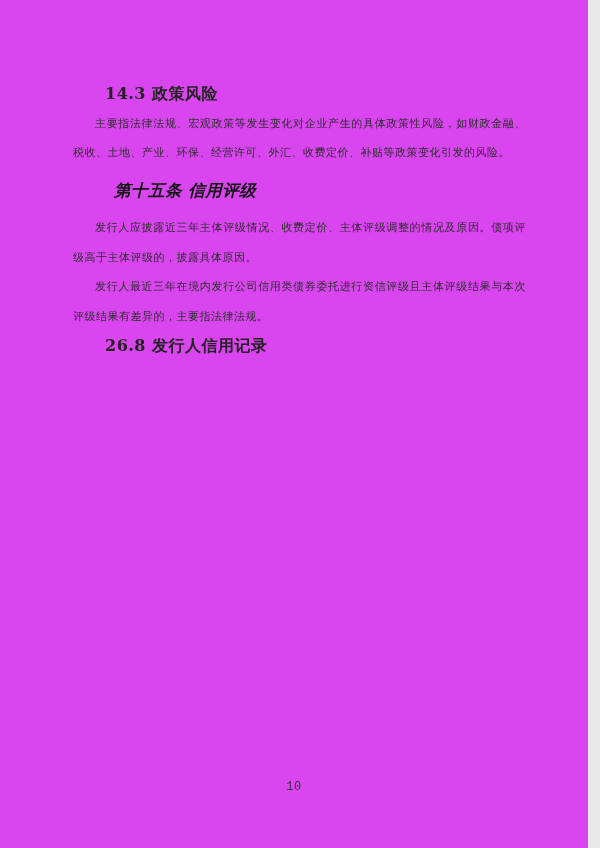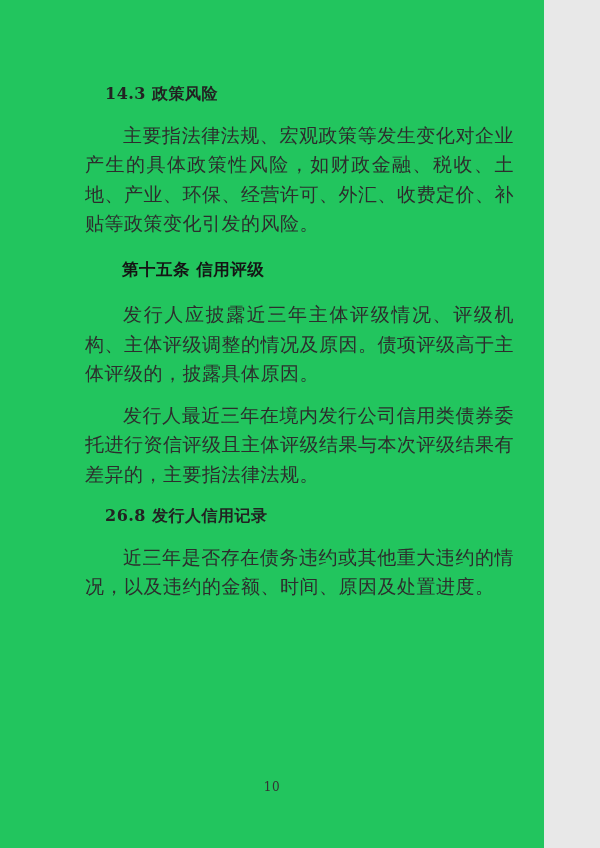--- a/index.html
+++ b/index.html
@@ -6,77 +6,79 @@
   body {
     width: 600px;
     height: 848px;
     background: #e8e8e8;
     font-family: "DejaVu Serif", "Liberation Serif", serif;
   }
   .page {
     position: relative;
     width: 544px;
     height: 848px;
-    background: #22c55e;
+    background: #d946ef;
     overflow: hidden;
     color: #2d2d2d;
+    padding-left: 44px;
   }
   .content {
     position: absolute;
     left: 73px;
     top: 79px;
     width: 453px;
   }
   .para {
-    margin: 12px;
-    font-size: 19px;
+    margin: 0;
+    font-size: 11px;
     line-height: 29.5px;
     letter-spacing: 0.5px;
     text-align: justify;
     text-justify: inter-ideograph;
     text-indent: 2em;
     color: #2d2d2d;
   }
   .subheading {
     margin: 0;
     padding-left: 2em;
     font-size: 16px;
     line-height: 29.5px;
     letter-spacing: 0.5px;
     font-weight: bold;
     color: #222222;
   }
   .chapter {
-    margin: 16px;
+    margin: 8px;
     padding-left: 2em;
     font-size: 16.5px;
     line-height: 29.5px;
     letter-spacing: 0.5px;
     font-weight: bold;
     font-family: "DejaVu Sans", "Liberation Sans", sans-serif;
     color: #141414;
+    font-style: italic;
   }
   .page-number {
     position: absolute;
     left: 0;
     right: 0;
     top: 780px;
     text-align: center;
     font-size: 12px;
     letter-spacing: 0.5px;
     color: #333333;
+    font-family: Liberation Mono, monospace;
   }
 </style>
 </head>
 <body>
 
 <div class="page">
   <div class="content">
     <p class="subheading">14.3 政策风险</p>
     <p class="para">主要指法律法规、宏观政策等发生变化对企业产生的具体政策性风险，如财政金融、税收、土地、产业、环保、经营许可、外汇、收费定价、补贴等政策变化引发的风险。</p>
     <p class="chapter">第十五条 信用评级</p>
-    <p class="para">发行人应披露近三年主体评级情况、评级机构、主体评级调整的情况及原因。债项评级高于主体评级的，披露具体原因。</p>
+    <p class="para">发行人应披露近三年主体评级情况、收费定价、主体评级调整的情况及原因。债项评级高于主体评级的，披露具体原因。</p>
     <p class="para">发行人最近三年在境内发行公司信用类债券委托进行资信评级且主体评级结果与本次评级结果有差异的，主要指法律法规。</p>
     <p class="subheading">26.8 发行人信用记录</p>
-    <p class="para">近三年是否存在债务违约或其他重大违约的情况，以及违约的金额、时间、原因及处置进度。</p>
   </div>
   <div class="page-number">10</div>
 </div>
 
 </body></html>

